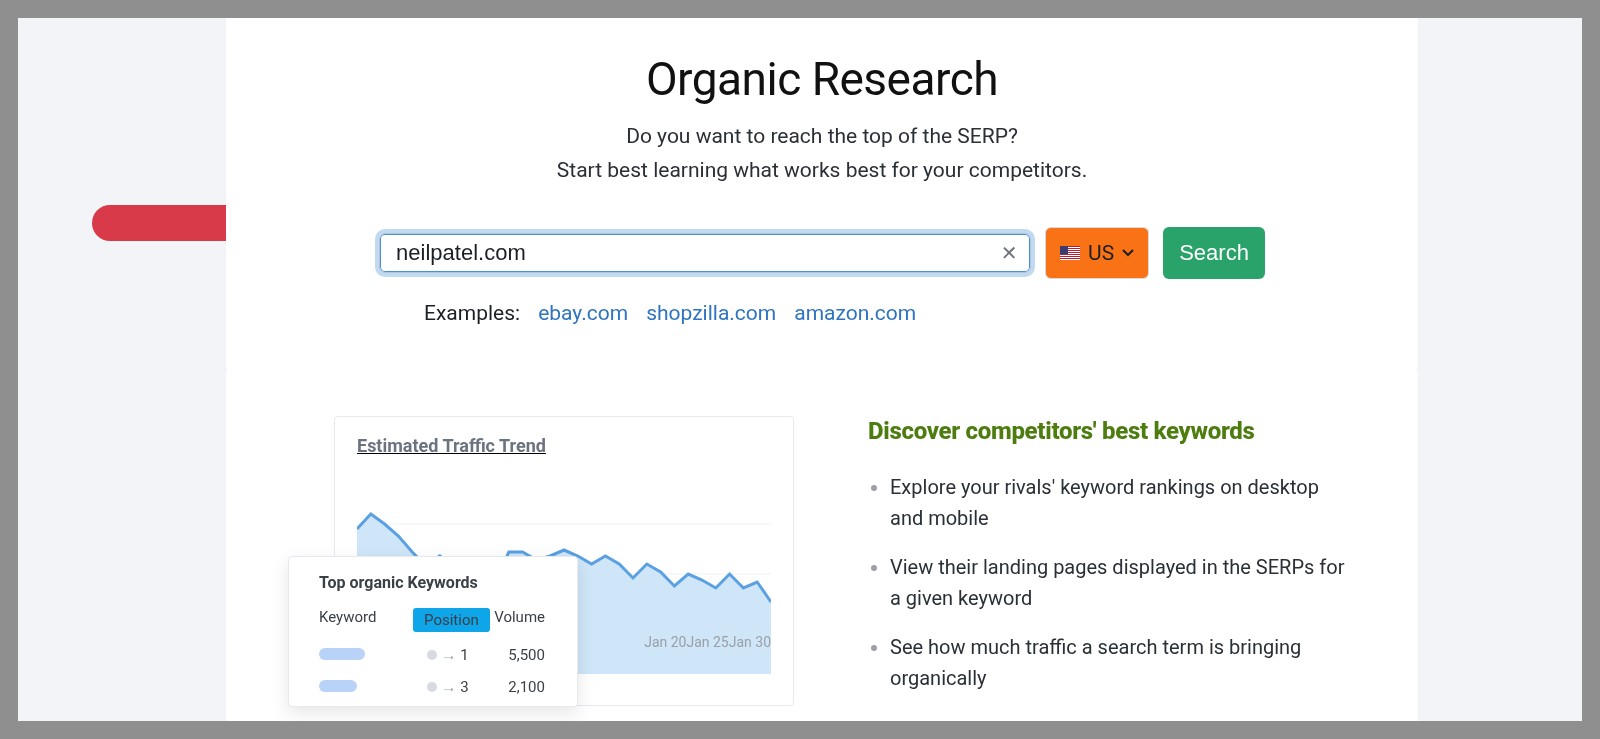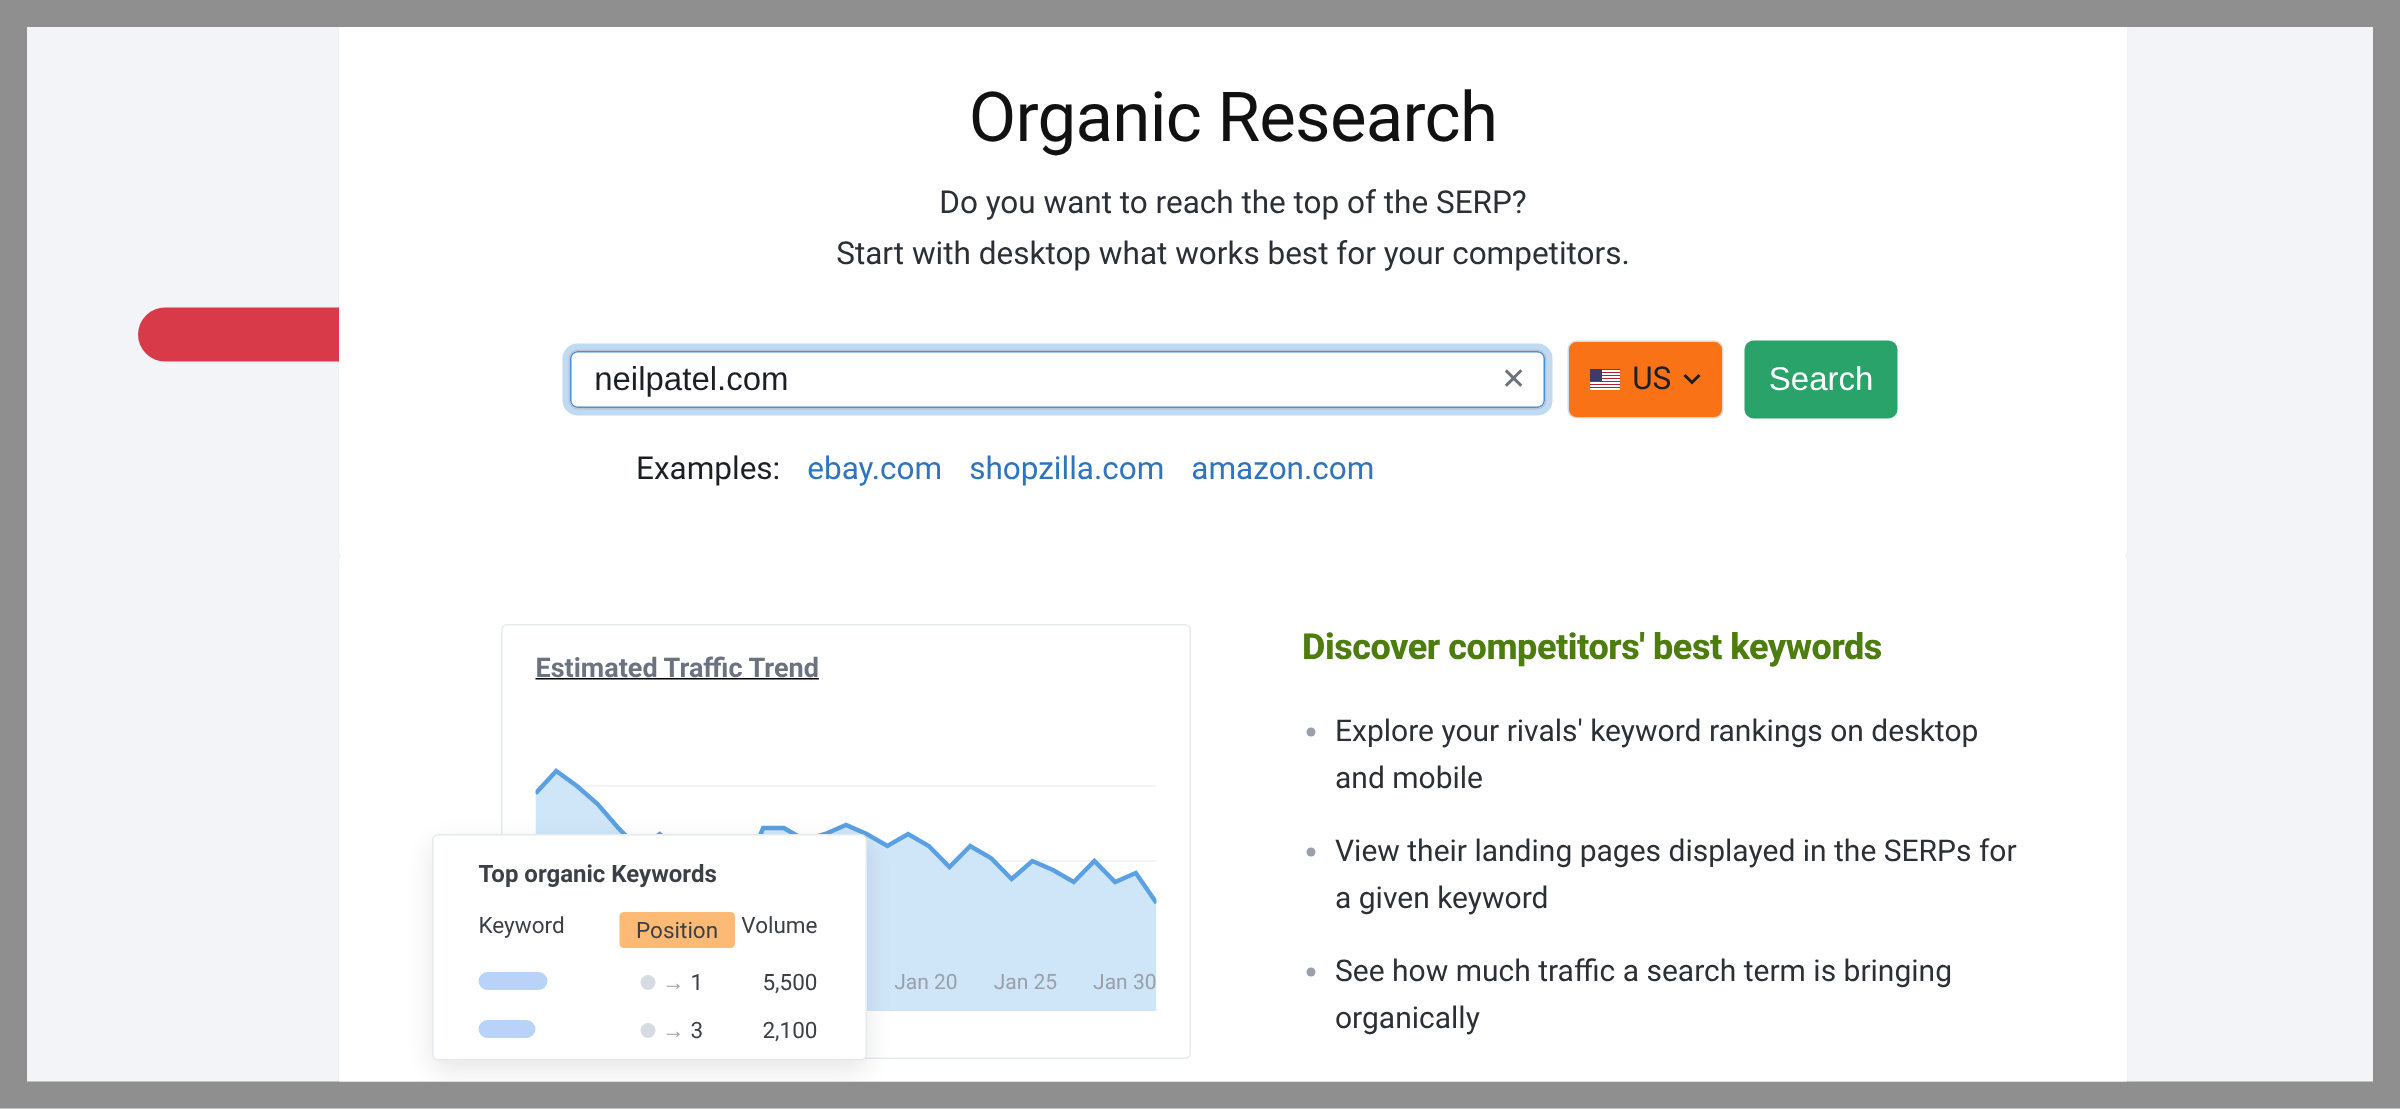--- a/index.html
+++ b/index.html
@@ -178,23 +178,22 @@
       color: #6b7280;
     }
     .chart {
       position: relative;
       height: 200px;
       margin-top: 18px;
     }
     .chart svg { width: 100%; height: 100%; display: block; }
     .xaxis {
       position: absolute;
-      right: 0; bottom: 11px;
-      display: flex;
-      gap: 24px;
+      right: 0; bottom: 24px;
+      display: flex;
       font-size: 14px;
       color: #9aa0a8;
     }
     .kw-card {
       position: absolute;
       top: 140px; left: 0;
       width: 290px;
       background: #fff;
       border: 1px solid #e6e9ee;
       border-radius: 4px;
@@ -209,21 +208,21 @@
     .kw-head {
       display: flex;
       margin-top: 16px;
       font-size: 15px;
       color: #3b3f46;
       gap: 4px;
     }
     .kw-head > div:nth-child(1){ width: 90px; }
     .kw-head > div:nth-child(2){
       width: 78px;
-      background: #fdba74;
+      background: #0ea5e9;
       border-radius: 3px;
       text-align: center;
       padding: 3px 0;
     }
     .kw-head > div:nth-child(3){ flex:1; text-align: right; padding-right: 2px; }
     .kw-row {
       display: flex;
       align-items: center;
       margin-top: 14px;
       font-size: 15px;
@@ -270,21 +269,21 @@
 
   <svg class="arrow" viewBox="0 0 270 80">
     <rect x="0" y="22" width="200" height="36" rx="18" fill="#d93a4a"></rect>
     <polygon points="190,0 270,40 190,80" fill="#d93a4a"></polygon>
   </svg>
 
   <div class="card card-hero">
     <h1 class="hero-title">Organic Research</h1>
     <div class="hero-sub">
       <div>Do you want to reach the top of the SERP?</div>
-      <div>Start with desktop what works best for your competitors.</div>
+      <div>Start best learning what works best for your competitors.</div>
     </div>
 
     <div class="search-row">
       <div class="domain-input-wrap">
         <input class="domain-input" type="text" value="neilpatel.com" style="">
         <button class="clear-btn" aria-label="Clear">
           <span>✕</span>
         </button>
       </div>
 

